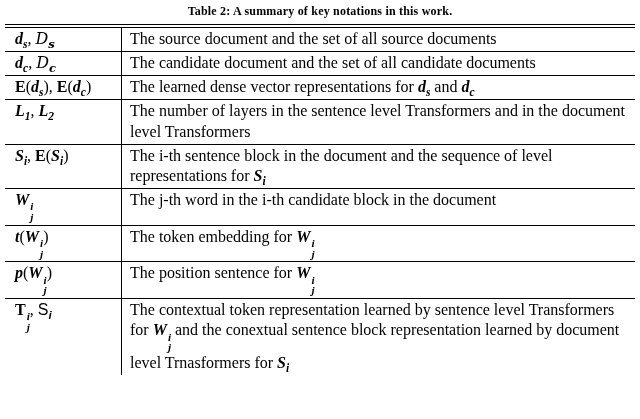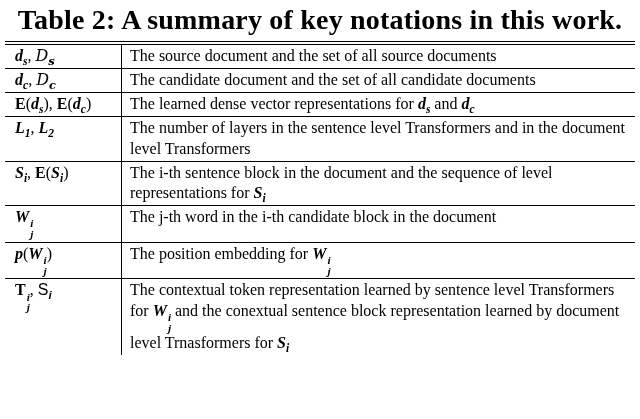--- a/index.html
+++ b/index.html
@@ -2,21 +2,21 @@
 <html><head>
 <meta charset="utf-8">
 <style>
   html,body{margin:0;padding:0;}
   body{
     width:640px;height:419px;overflow:hidden;
     background:#ffffff;color:#000000;
     font-family:"Liberation Serif", serif;
   }
   .caption{
-    text-align:center;font-weight:bold;font-size:28px;
+    text-align:center;font-weight:bold;font-size:12px;
     padding:4px 6px 5px 6px;letter-spacing:0.2px;
   }
   .rule-double{
     height:2px;margin:0 5px;
     border-top:1.6px solid #000;border-bottom:1.6px solid #000;
   }
   table.notation{
     border-collapse:collapse;table-layout:fixed;
     width:630px;margin:0 5px;
   }
@@ -70,25 +70,35 @@
         <td class="desc"><span>The i-th sentence block in the document and the sequence of level representations for </span><span class="it">S<sub class="it">i</sub></span></td>
       </tr>
       <tr class="sep">
         <td class="sym"><span class="it">W<span class="ss">
               <span class="it">i</span>
               <span class="it">j</span>
             </span></span></td>
         <td class="desc"><span>The j-th word in the i-th candidate block in the document</span></td>
       </tr>
       <tr class="sep">
+        <td class="sym"><span class="it">t</span><span>(</span><span class="it">W<span class="ss">
+              <span class="it">i</span>
+              <span class="it">j</span>
+            </span></span><span>)</span></td>
+        <td class="desc"><span>The token embedding for </span><span class="it">W<span class="ss">
+              <span class="it">i</span>
+              <span class="it">j</span>
+            </span></span></td>
+      </tr>
+      <tr class="sep">
         <td class="sym"><span class="it">p</span><span>(</span><span class="it">W<span class="ss">
               <span class="it">i</span>
               <span class="it">j</span>
             </span></span><span>)</span></td>
-        <td class="desc"><span>The position embedding for </span><span class="it">W<span class="ss">
+        <td class="desc"><span>The position sentence for </span><span class="it">W<span class="ss">
               <span class="it">i</span>
               <span class="it">j</span>
             </span></span></td>
       </tr>
       <tr class="sep">
         <td class="sym"><span class="bf">T<span class="ss">
               <span class="it">i</span>
               <span class="it">j</span>
             </span></span><span>, </span><span class="sf">S<sub class="it">i</sub></span></td>
         <td class="desc"><span>The contextual token representation learned by sentence level Transformers for </span><span class="it">W<span class="ss">

